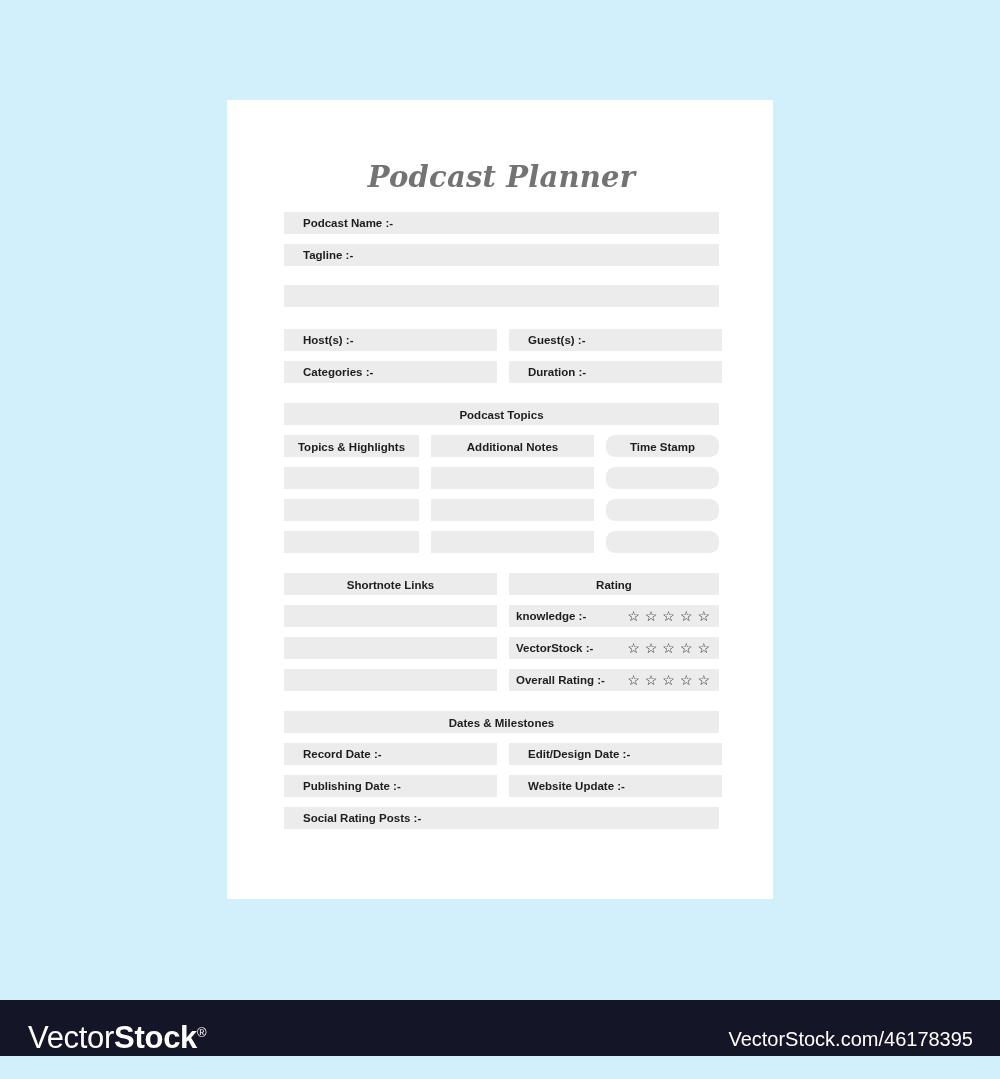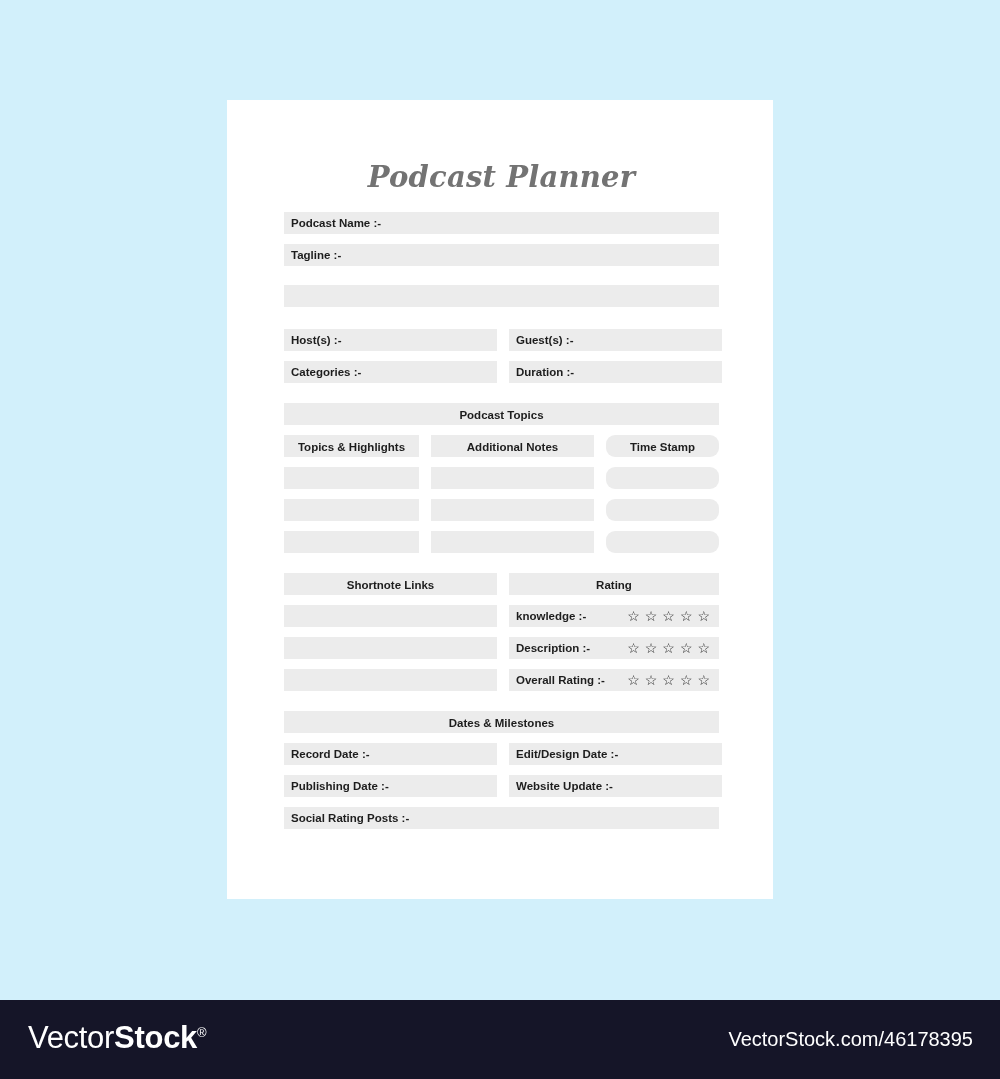--- a/index.html
+++ b/index.html
@@ -46,21 +46,21 @@
   }
 
   
   .bar {
     background: #ececec;
     height: 22px;
     line-height: 22px;
     font-size: 11.5px;
     font-weight: 700;
     color: #1d1d1d;
-    padding: 0 7px;
+    padding: 0 19px;
     white-space: nowrap;
     overflow: hidden;
   }
   .bar.blank { }
   .bar.center { text-align: center; padding: 1px; }
   .bar.center span { display: block; }
 
   .row-gap   { height: 10px; }
   .row-gap-s { height: 9px; }
   .row-gap-l { height: 20px; }
@@ -115,21 +115,21 @@
     line-height: 14px;
     color: #1d1d1d;
   }
 
   
   #footer {
     position: absolute;
     left: 0;
     top: 1000px;
     width: 1000px;
-    height: 79px;
+    height: 56px;
     background: #151528;
   }
   .brand {
     position: absolute;
     left: 28px;
     top: 20px;
     font-size: 31px;
     color: #ffffff;
     letter-spacing: -0.3px;
     white-space: nowrap;
@@ -239,21 +239,21 @@
           <span class="star">☆</span>
           <span class="star">☆</span>
         </span>
       </div>
     </div>
 
     <div class="row-gap"></div>
     <div class="split">
       <div class="split-left bar blank"></div>
       <div class="split-right rate-row">
-        <span class="rate-label">Description :-</span>
+        <span class="rate-label">VectorStock :-</span>
         <span class="stars">
           <span class="star">☆</span>
           <span class="star">☆</span>
           <span class="star">☆</span>
           <span class="star">☆</span>
           <span class="star">☆</span>
         </span>
       </div>
     </div>
 

